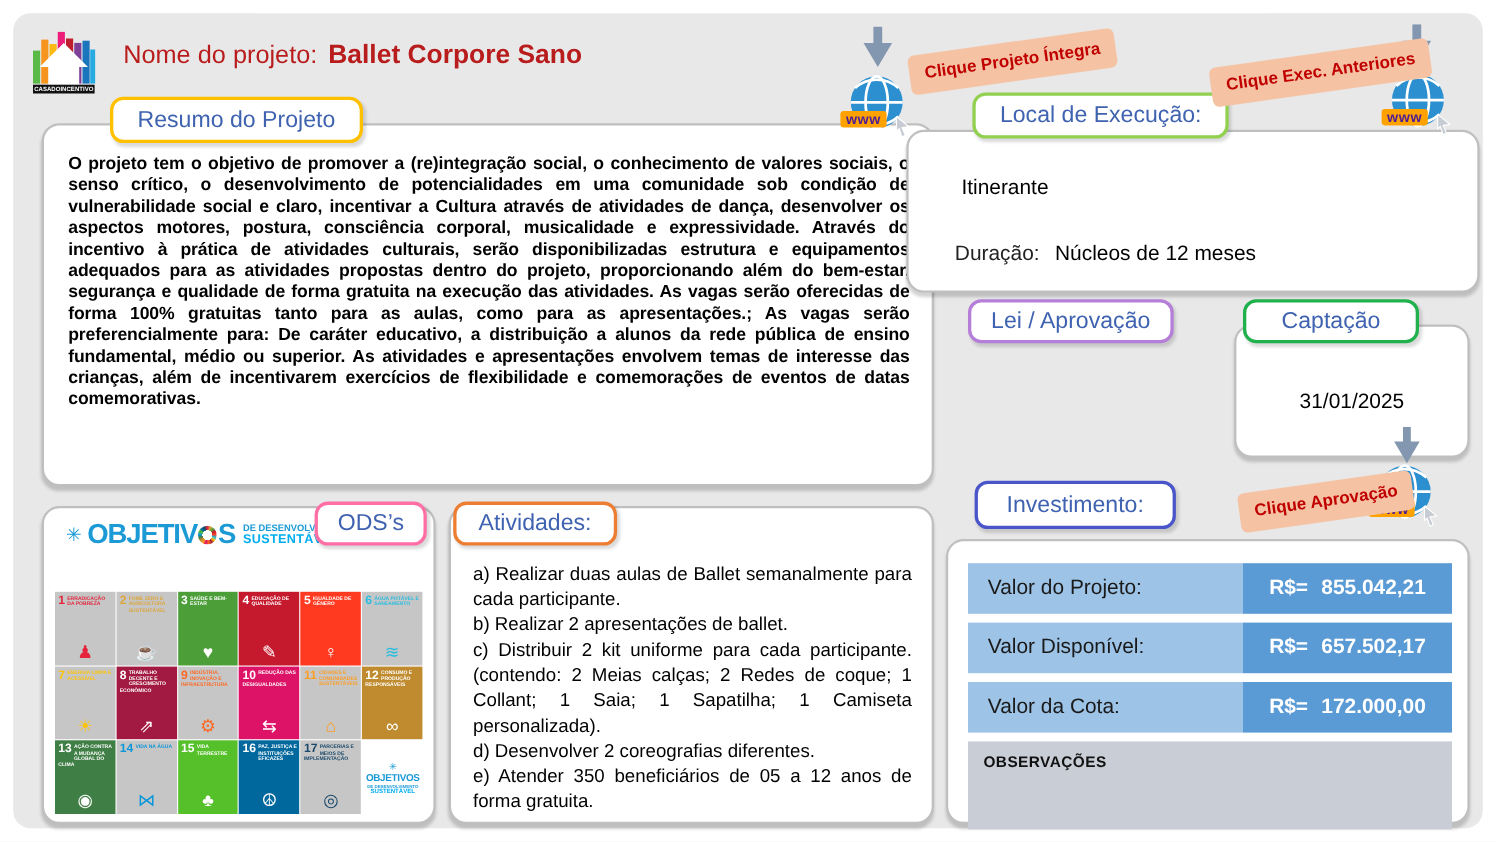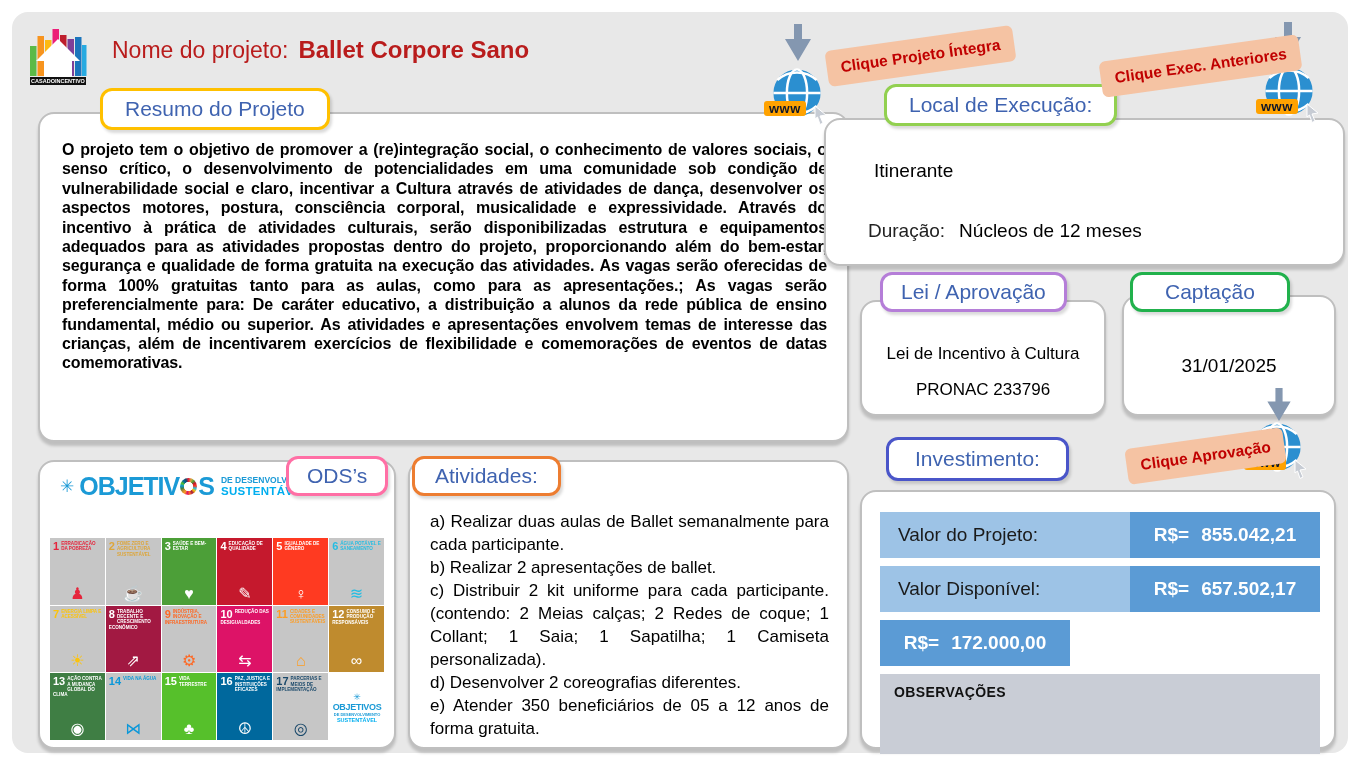--- a/index.html
+++ b/index.html
@@ -87,21 +87,21 @@
 
   
   .down-arrow{position:absolute;z-index:6;}
   .arrow-1{left:784px;top:24px;}
   .arrow-2{left:1274px;top:22px;}
   .arrow-3{left:1266px;top:388px;}
   .globe{position:absolute;width:54px;height:56px;z-index:7;}
   .globe-1{left:770px;top:66px;}
   .globe-2{left:1262px;top:64px;}
   .globe-3{left:1250px;top:420px;}
-  .www-badge{position:absolute;left:-6px;bottom:6px;background:var(--www-orange,#ffa200);color:#0f172a;font-weight:bold;font-size:13px;padding:0 5px;border-radius:3px;letter-spacing:.5px;}
+  .www-badge{position:absolute;left:-6px;bottom:6px;background:var(--www-orange,#ffa200);color:#4c1d95;font-weight:bold;font-size:13px;padding:0 5px;border-radius:3px;letter-spacing:.5px;}
   .cursor{position:absolute;right:-5px;bottom:-3px;}
 </style>
 </head>
 <body>
 
 <div id="canvas">
   <div id="panel"></div>
 
   <div class="logo">
     <svg viewBox="0 0 60 62" width="60" height="62">
@@ -197,26 +197,20 @@
   <div class="pill pill-local">Local de Execução:</div>
   <div class="card card-local">
     <div class="local-value">Itinerante</div>
     <div class="local-duracao">
       <span class="dl">Duração:</span>
       <span>Núcleos de 12 meses</span>
     </div>
   </div>
 
   <div class="pill pill-lei">Lei / Aprovação</div>
-  <div class="card card-lei">
-    <div class="lei-body">
-      <div>Lei de Incentivo à Cultura</div>
-      <div>PRONAC 233796</div>
-    </div>
-  </div>
 
   <div class="pill pill-captacao">Captação</div>
   <div class="card card-captacao">
     <div class="cap-date">31/01/2025</div>
   </div>
 
   <div class="pill pill-invest">Investimento:</div>
   <div class="card card-invest">
     <div class="inv-rows">
       <div class="inv-row">
@@ -227,20 +221,21 @@
         </div>
       </div>
       <div class="inv-row">
         <div class="inv-label">Valor Disponível:</div>
         <div class="inv-value">
           <span>R$=</span>
           <span>657.502,17</span>
         </div>
       </div>
       <div class="inv-row">
+        <div class="inv-label">Valor da Cota:</div>
         <div class="inv-value">
           <span>R$=</span>
           <span>172.000,00</span>
         </div>
       </div>
     </div>
     <div class="obs">OBSERVAÇÕES</div>
   </div>
 
   <div class="pill pill-ods">ODS’s</div>

